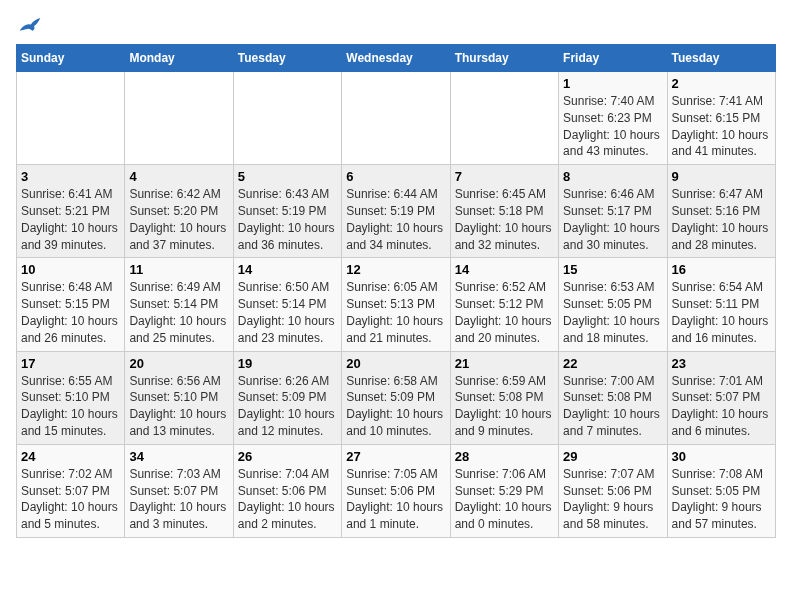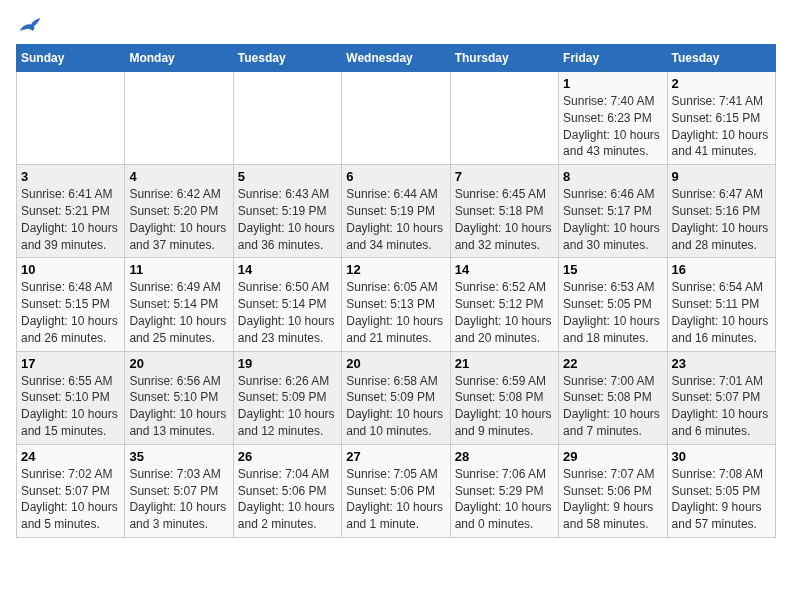--- a/index.html
+++ b/index.html
@@ -279,21 +279,21 @@
         </td>
       </tr>
       <tr>
         <td>
           <span class="day-number">24</span>
           <div class="cell-content">Sunrise: 7:02 AM
 Sunset: 5:07 PM
 Daylight: 10 hours and 5 minutes.</div>
         </td>
         <td>
-          <span class="day-number">35</span>
+          <span class="day-number">34</span>
           <div class="cell-content">Sunrise: 7:03 AM
 Sunset: 5:07 PM
 Daylight: 10 hours and 3 minutes.</div>
         </td>
         <td>
           <span class="day-number">26</span>
           <div class="cell-content">Sunrise: 7:04 AM
 Sunset: 5:06 PM
 Daylight: 10 hours and 2 minutes.</div>
         </td>

